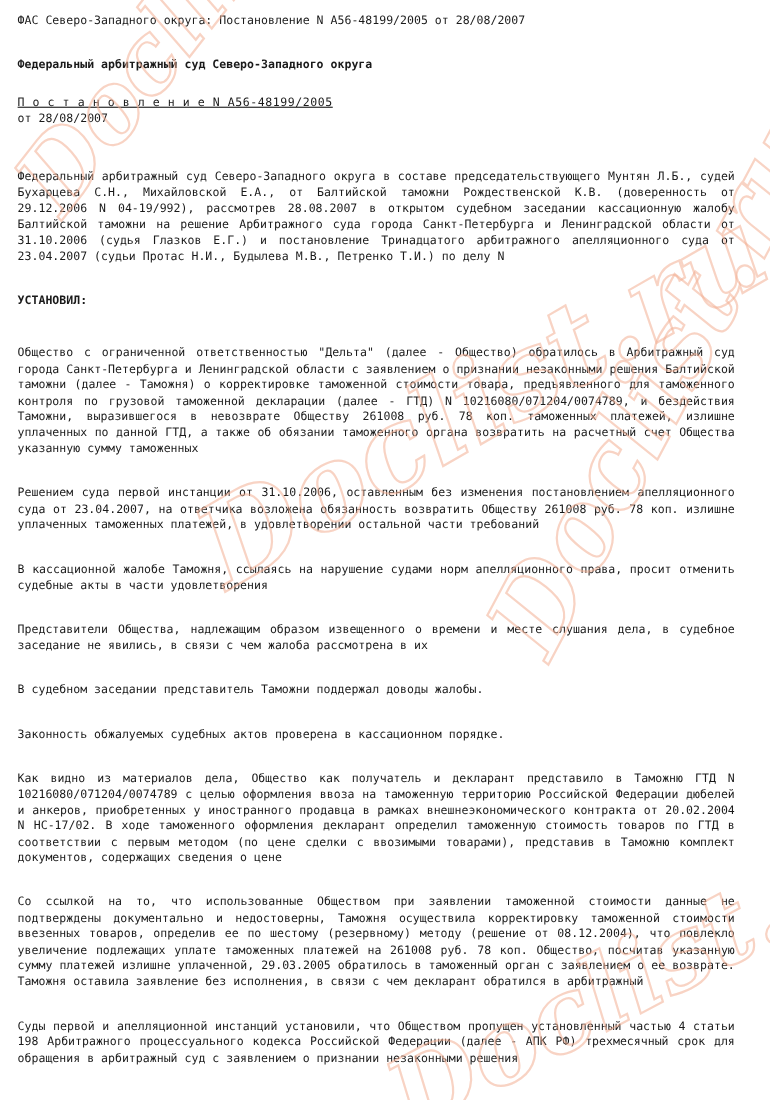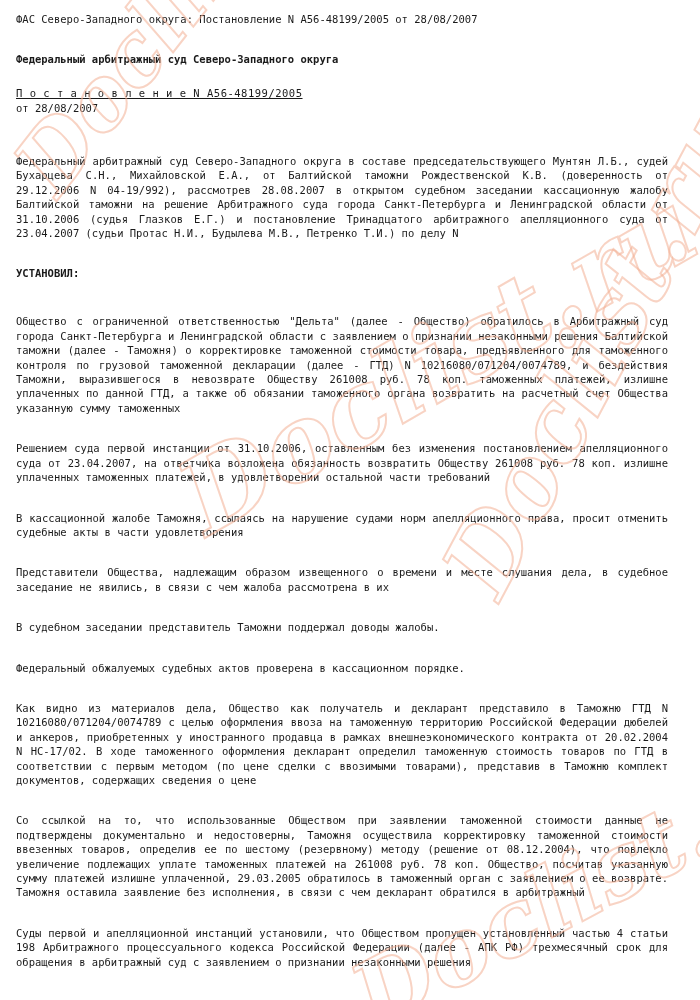--- a/index.html
+++ b/index.html
@@ -127,18 +127,18 @@
 
   <div class="para">Федеральный арбитражный суд Северо-Западного округа в составе председательствующего Мунтян Л.Б., судей Бухарцева С.Н., Михайловской Е.А., от Балтийской таможни Рождественской К.В. (доверенность от 29.12.2006 N 04-19/992), рассмотрев 28.08.2007 в открытом судебном заседании кассационную жалобу Балтийской таможни на решение Арбитражного суда города Санкт-Петербурга и Ленинградской области от 31.10.2006 (судья Глазков Е.Г.) и постановление Тринадцатого арбитражного апелляционного суда от 23.04.2007 (судьи Протас Н.И., Будылева М.В., Петренко Т.И.) по делу N</div>
 
   <div class="ustanovil">УСТАНОВИЛ:</div>
 
   <div class="para">Общество с ограниченной ответственностью "Дельта" (далее - Общество) обратилось в Арбитражный суд города Санкт-Петербурга и Ленинградской области с заявлением о признании незаконными решения Балтийской таможни (далее - Таможня) о корректировке таможенной стоимости товара, предъявленного для таможенного контроля по грузовой таможенной декларации (далее - ГТД) N 10216080/071204/0074789, и бездействия Таможни, выразившегося в невозврате Обществу 261008 руб. 78 коп. таможенных платежей, излишне уплаченных по данной ГТД, а также об обязании таможенного органа возвратить на расчетный счет Общества указанную сумму таможенных</div>
   <div class="para">Решением суда первой инстанции от 31.10.2006, оставленным без изменения постановлением апелляционного суда от 23.04.2007, на ответчика возложена обязанность возвратить Обществу 261008 руб. 78 коп. излишне уплаченных таможенных платежей, в удовлетворении остальной части требований</div>
   <div class="para">В кассационной жалобе Таможня, ссылаясь на нарушение судами норм апелляционного права, просит отменить судебные акты в части удовлетворения</div>
   <div class="para">Представители Общества, надлежащим образом извещенного о времени и месте слушания дела, в судебное заседание не явились, в связи с чем жалоба рассмотрена в их</div>
   <div class="para">В судебном заседании представитель Таможни поддержал доводы жалобы.</div>
-  <div class="para">Федеральный обжалуемых судебных актов проверена в кассационном порядке.</div>
+  <div class="para">Законность обжалуемых судебных актов проверена в кассационном порядке.</div>
   <div class="para">Как видно из материалов дела, Общество как получатель и декларант представило в Таможню ГТД N 10216080/071204/0074789 с целью оформления ввоза на таможенную территорию Российской Федерации дюбелей и анкеров, приобретенных у иностранного продавца в рамках внешнеэкономического контракта от 20.02.2004 N НС-17/02. В ходе таможенного оформления декларант определил таможенную стоимость товаров по ГТД в соответствии с первым методом (по цене сделки с ввозимыми товарами), представив в Таможню комплект документов, содержащих сведения о цене</div>
   <div class="para">Со ссылкой на то, что использованные Обществом при заявлении таможенной стоимости данные не подтверждены документально и недостоверны, Таможня осуществила корректировку таможенной стоимости ввезенных товаров, определив ее по шестому (резервному) методу (решение от 08.12.2004), что повлекло увеличение подлежащих уплате таможенных платежей на 261008 руб. 78 коп. Общество, посчитав указанную сумму платежей излишне уплаченной, 29.03.2005 обратилось в таможенный орган с заявлением о ее возврате. Таможня оставила заявление без исполнения, в связи с чем декларант обратился в арбитражный</div>
   <div class="para">Суды первой и апелляционной инстанций установили, что Обществом пропущен установленный частью 4 статьи 198 Арбитражного процессуального кодекса Российской Федерации (далее - АПК РФ) трехмесячный срок для обращения в арбитражный суд с заявлением о признании незаконными решения</div>
 
 </div>
 
 </body></html>

